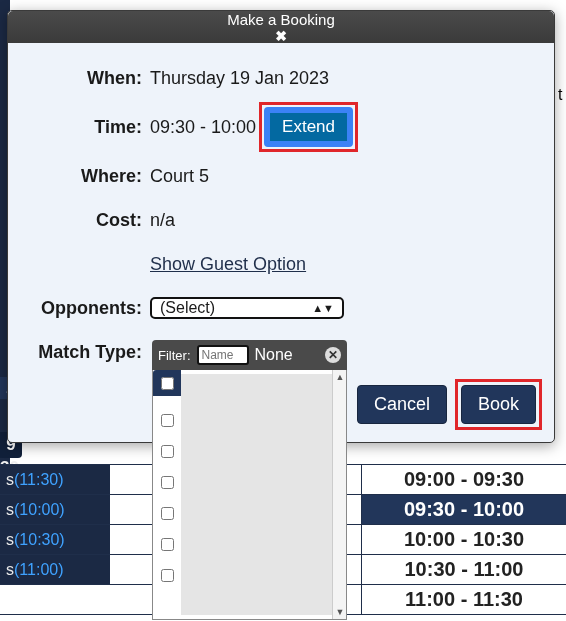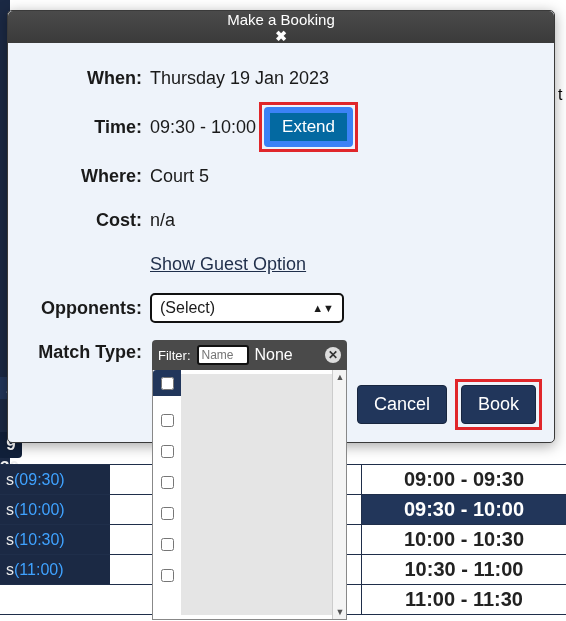--- a/index.html
+++ b/index.html
@@ -148,21 +148,21 @@
     font-size: 17px;
     cursor: pointer;
   }
   .extend-wrap {
     outline: 3px solid #e0262a;
     outline-offset: 2px;
   }
 
   .select-fake {
     width: 194px;
-    height: 30px;
+    height: 22px;
     border: 2px solid #111;
     border-radius: 5px;
     background: #fff;
     display: flex;
     align-items: center;
     justify-content: space-between;
     padding: 0 8px;
     cursor: pointer;
     font-size: 16px;
   }
@@ -278,21 +278,21 @@
   <div class="schedule-top"></div>
   <div class="far-tab">2</div>
   <div class="far-tab dark">9</div>
   <div class="stub-30">30</div>
   <div class="far-num">t</div>
 
   <div style="position:absolute;left:0;top:465px;width:566px;">
     <div class="sched-row">
       <div class="sched-left">
           <span class="s">s </span>
-          <span>(09:30)</span>
+          <span>(11:30)</span>
         </div>
       <div class="sched-mid"></div>
       <div class="sched-right">09:00 - 09:30</div>
     </div>
     <div class="sched-row">
       <div class="sched-left">
           <span class="s">s </span>
           <span>(10:00)</span>
         </div>
       <div class="sched-mid"></div>

